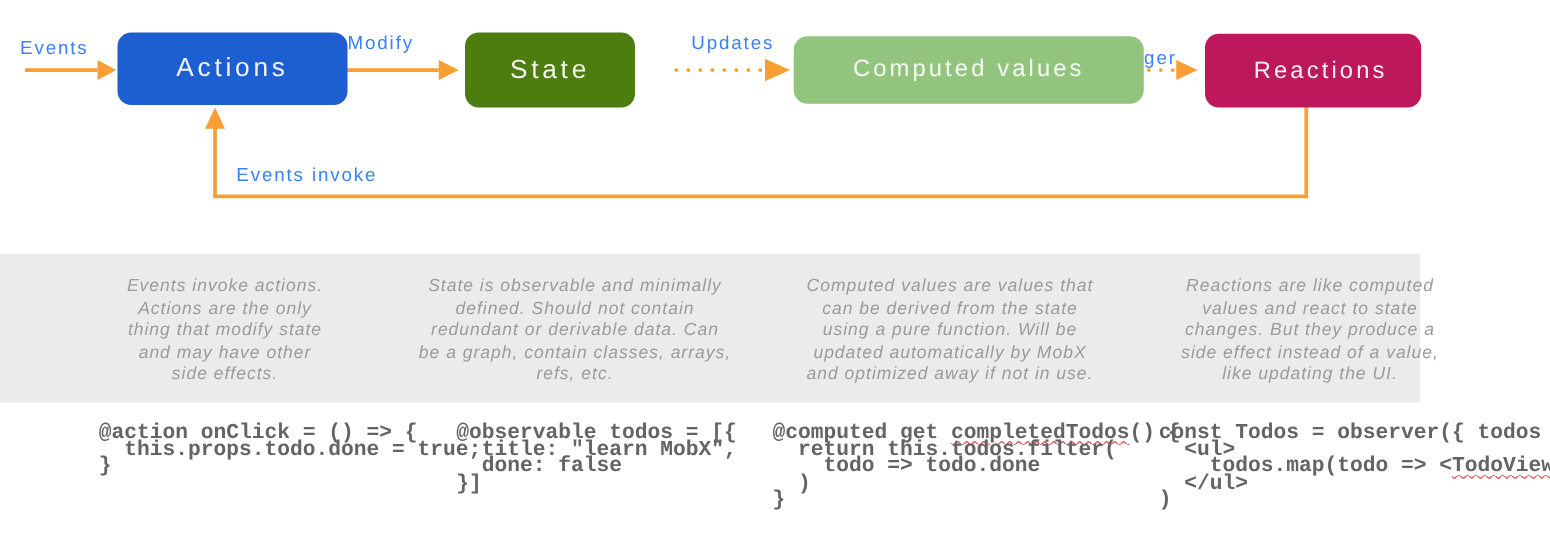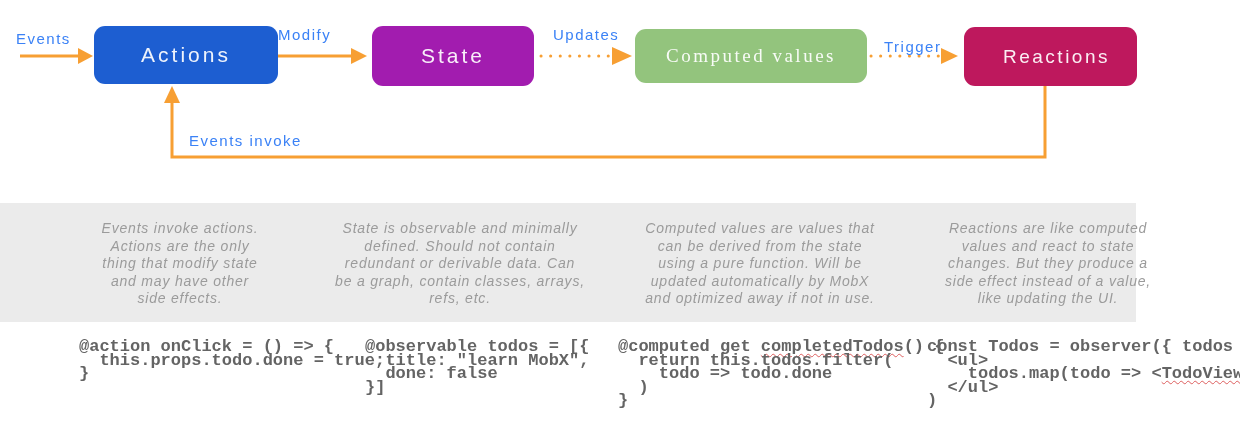--- a/index.html
+++ b/index.html
@@ -93,24 +93,24 @@
 
   <span class="edge-label" style="left:16px;top:30px;">Events</span>
   <span class="edge-label" style="left:278px;top:26px;">Modify</span>
   <span class="edge-label" style="left:553px;top:26px;">Updates</span>
   <span class="edge-label" style="left:884px;top:38px;">Trigger</span>
   <span class="edge-label" style="left:189px;top:132px;">Events invoke</span>
 
   <div class="node" style="left: 94px; top: 26px; width: 184px; height: 58px; background: rgb(29, 94, 209);">
     <span>Actions</span>
   </div>
-  <div class="node" style="left: 372px; top: 26px; width: 162px; height: 60px; background: #a21caf;">
+  <div class="node" style="left: 372px; top: 26px; width: 136px; height: 60px; background: #4d7c0f;">
     <span>State</span>
   </div>
-  <div class="node" style="left: 635px; top: 29px; width: 232px; height: 54px; background: rgb(147, 196, 125); font-family: Liberation Serif, serif;">
+  <div class="node" style="left: 635px; top: 29px; width: 280px; height: 54px; background: rgb(147, 196, 125);">
     <span>Computed values</span>
   </div>
   <div class="node" style="left: 964px; top: 27px; width: 161px; height: 59px; background: #be185d; padding-left: 12px;">
     <span>Reactions</span>
   </div>
 
   <div class="band">
     <div class="desc" style="left:15px;">Events invoke actions.
 Actions are the only
 thing that modify state

